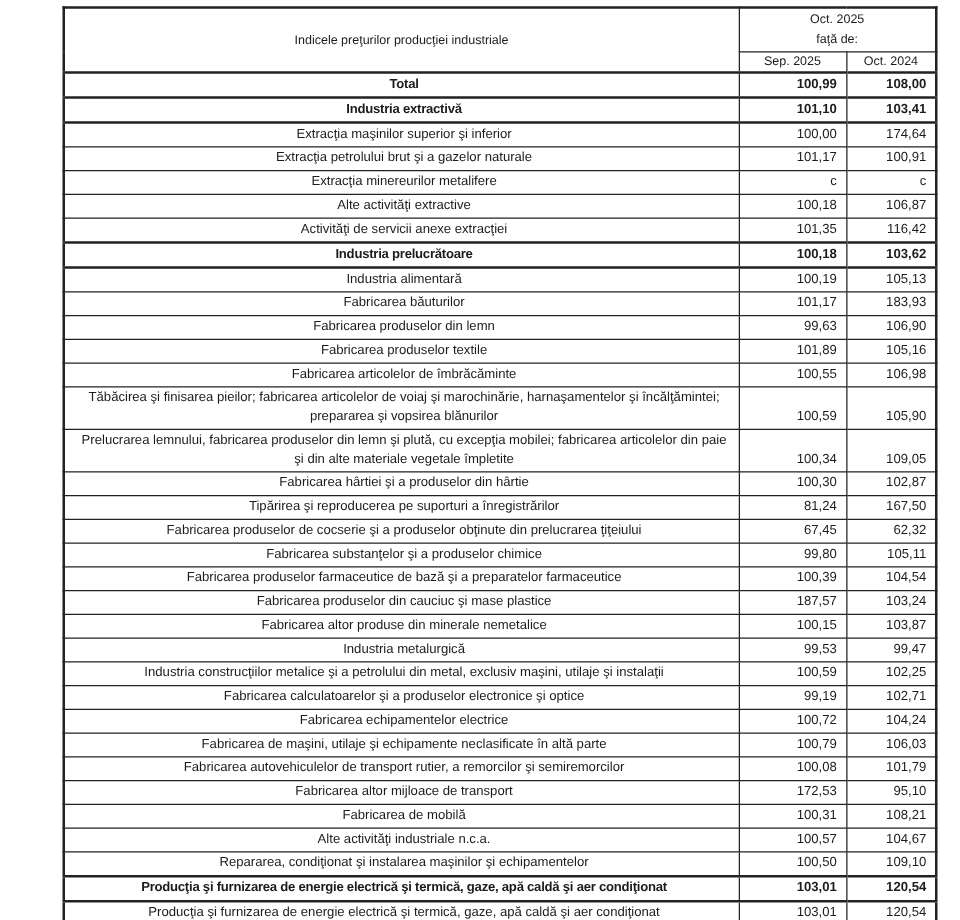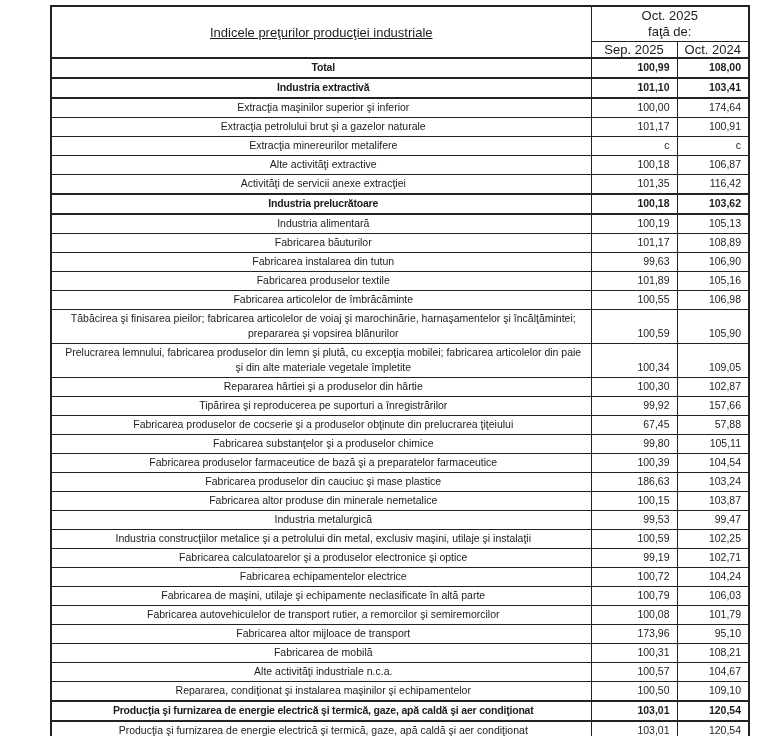--- a/index.html
+++ b/index.html
@@ -20,22 +20,22 @@
   }
   col.c-label { width: 540px; }
   col.c-sep   { width: 86px; }
   col.c-oct   { width: 72px; }
   th, td {
     border: 1px solid #222;
     padding: 0;
     font-weight: normal;
     color: #1c1c1c;
   }
-  thead th { text-align: center; font-size: 13px; margin-left: 16px; }
-  th.index-title { vertical-align: middle; text-decoration: underline; }
+  thead th { text-align: center; font-size: 10px; margin-left: 16px; }
+  th.index-title { vertical-align: middle; }
   th.period-head { height: 35px; line-height: 16px; vertical-align: middle; }
   tr.sub-head th { height: 17px; vertical-align: middle; }
   td.label {
     text-align: center;
     padding: 1px 5px 2px 9px;
     line-height: 15px;
     vertical-align: bottom;
     height: 17px;
   }
   td.val {
@@ -117,24 +117,24 @@
           <td class="val">103,62</td>
         </tr>
         <tr>
           <td class="label">Industria alimentară</td>
           <td class="val">100,19</td>
           <td class="val">105,13</td>
         </tr>
         <tr>
           <td class="label">Fabricarea băuturilor</td>
           <td class="val">101,17</td>
-          <td class="val">108,89</td>
-        </tr>
-        <tr>
-          <td class="label">Fabricarea instalarea din tutun</td>
+          <td class="val">183,93</td>
+        </tr>
+        <tr>
+          <td class="label">Fabricarea produselor din lemn</td>
           <td class="val">99,63</td>
           <td class="val">106,90</td>
         </tr>
         <tr>
           <td class="label">Fabricarea produselor textile</td>
           <td class="val">101,89</td>
           <td class="val">105,16</td>
         </tr>
         <tr>
           <td class="label">Fabricarea articolelor de îmbrăcăminte</td>
@@ -145,47 +145,47 @@
           <td class="label">Tăbăcirea şi finisarea pieilor; fabricarea articolelor de voiaj şi marochinărie, harnaşamentelor şi încălţămintei; prepararea şi vopsirea blănurilor</td>
           <td class="val">100,59</td>
           <td class="val">105,90</td>
         </tr>
         <tr>
           <td class="label">Prelucrarea lemnului, fabricarea produselor din lemn şi plută, cu excepţia mobilei; fabricarea articolelor din paie şi din alte materiale vegetale împletite</td>
           <td class="val">100,34</td>
           <td class="val">109,05</td>
         </tr>
         <tr>
-          <td class="label">Repararea hârtiei şi a produselor din hârtie</td>
+          <td class="label">Fabricarea hârtiei şi a produselor din hârtie</td>
           <td class="val">100,30</td>
           <td class="val">102,87</td>
         </tr>
         <tr>
           <td class="label">Tipărirea şi reproducerea pe suporturi a înregistrărilor</td>
-          <td class="val">99,92</td>
-          <td class="val">157,66</td>
+          <td class="val">81,24</td>
+          <td class="val">167,50</td>
         </tr>
         <tr>
           <td class="label">Fabricarea produselor de cocserie şi a produselor obţinute din prelucrarea ţiţeiului</td>
           <td class="val">67,45</td>
-          <td class="val">57,88</td>
+          <td class="val">62,32</td>
         </tr>
         <tr>
           <td class="label">Fabricarea substanţelor şi a produselor chimice</td>
           <td class="val">99,80</td>
           <td class="val">105,11</td>
         </tr>
         <tr>
           <td class="label">Fabricarea produselor farmaceutice de bază şi a preparatelor farmaceutice</td>
           <td class="val">100,39</td>
           <td class="val">104,54</td>
         </tr>
         <tr>
           <td class="label">Fabricarea produselor din cauciuc şi mase plastice</td>
-          <td class="val">186,63</td>
+          <td class="val">187,57</td>
           <td class="val">103,24</td>
         </tr>
         <tr>
           <td class="label">Fabricarea altor produse din minerale nemetalice</td>
           <td class="val">100,15</td>
           <td class="val">103,87</td>
         </tr>
         <tr>
           <td class="label">Industria metalurgică</td>
           <td class="val">99,53</td>
@@ -211,21 +211,21 @@
           <td class="val">100,79</td>
           <td class="val">106,03</td>
         </tr>
         <tr>
           <td class="label">Fabricarea autovehiculelor de transport rutier, a remorcilor şi semiremorcilor</td>
           <td class="val">100,08</td>
           <td class="val">101,79</td>
         </tr>
         <tr>
           <td class="label">Fabricarea altor mijloace de transport</td>
-          <td class="val">173,96</td>
+          <td class="val">172,53</td>
           <td class="val">95,10</td>
         </tr>
         <tr>
           <td class="label">Fabricarea de mobilă</td>
           <td class="val">100,31</td>
           <td class="val">108,21</td>
         </tr>
         <tr>
           <td class="label">Alte activităţi industriale n.c.a.</td>
           <td class="val">100,57</td>

